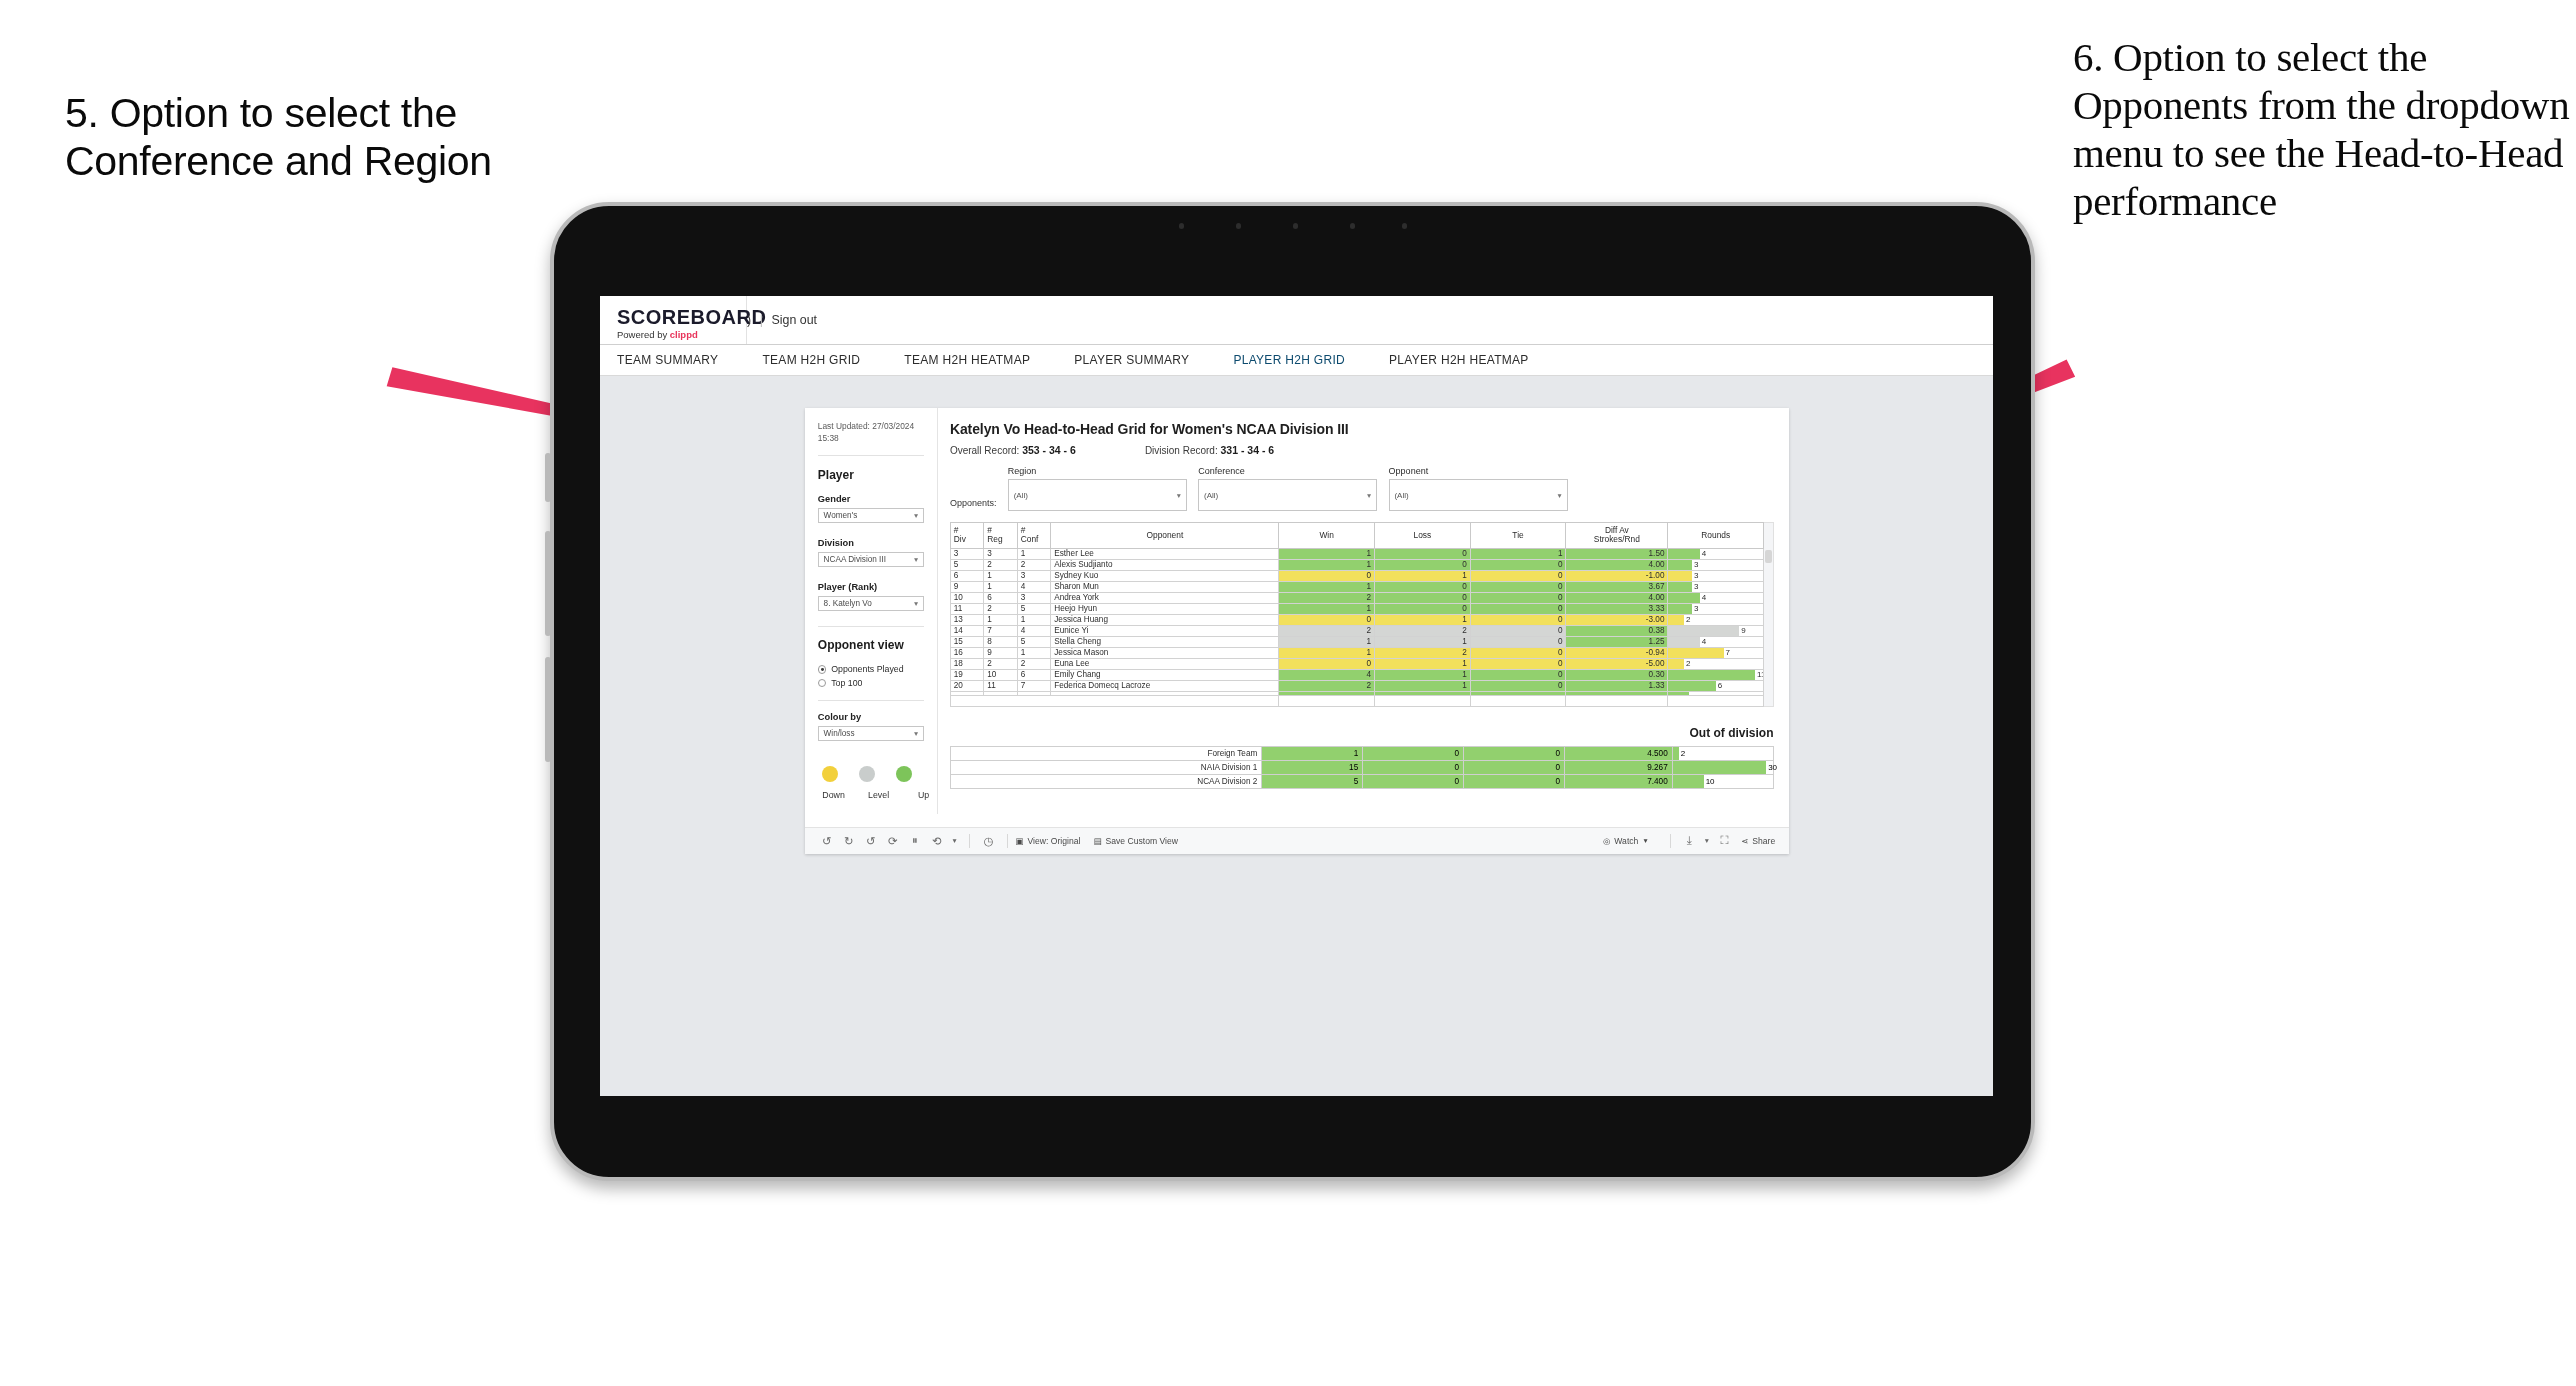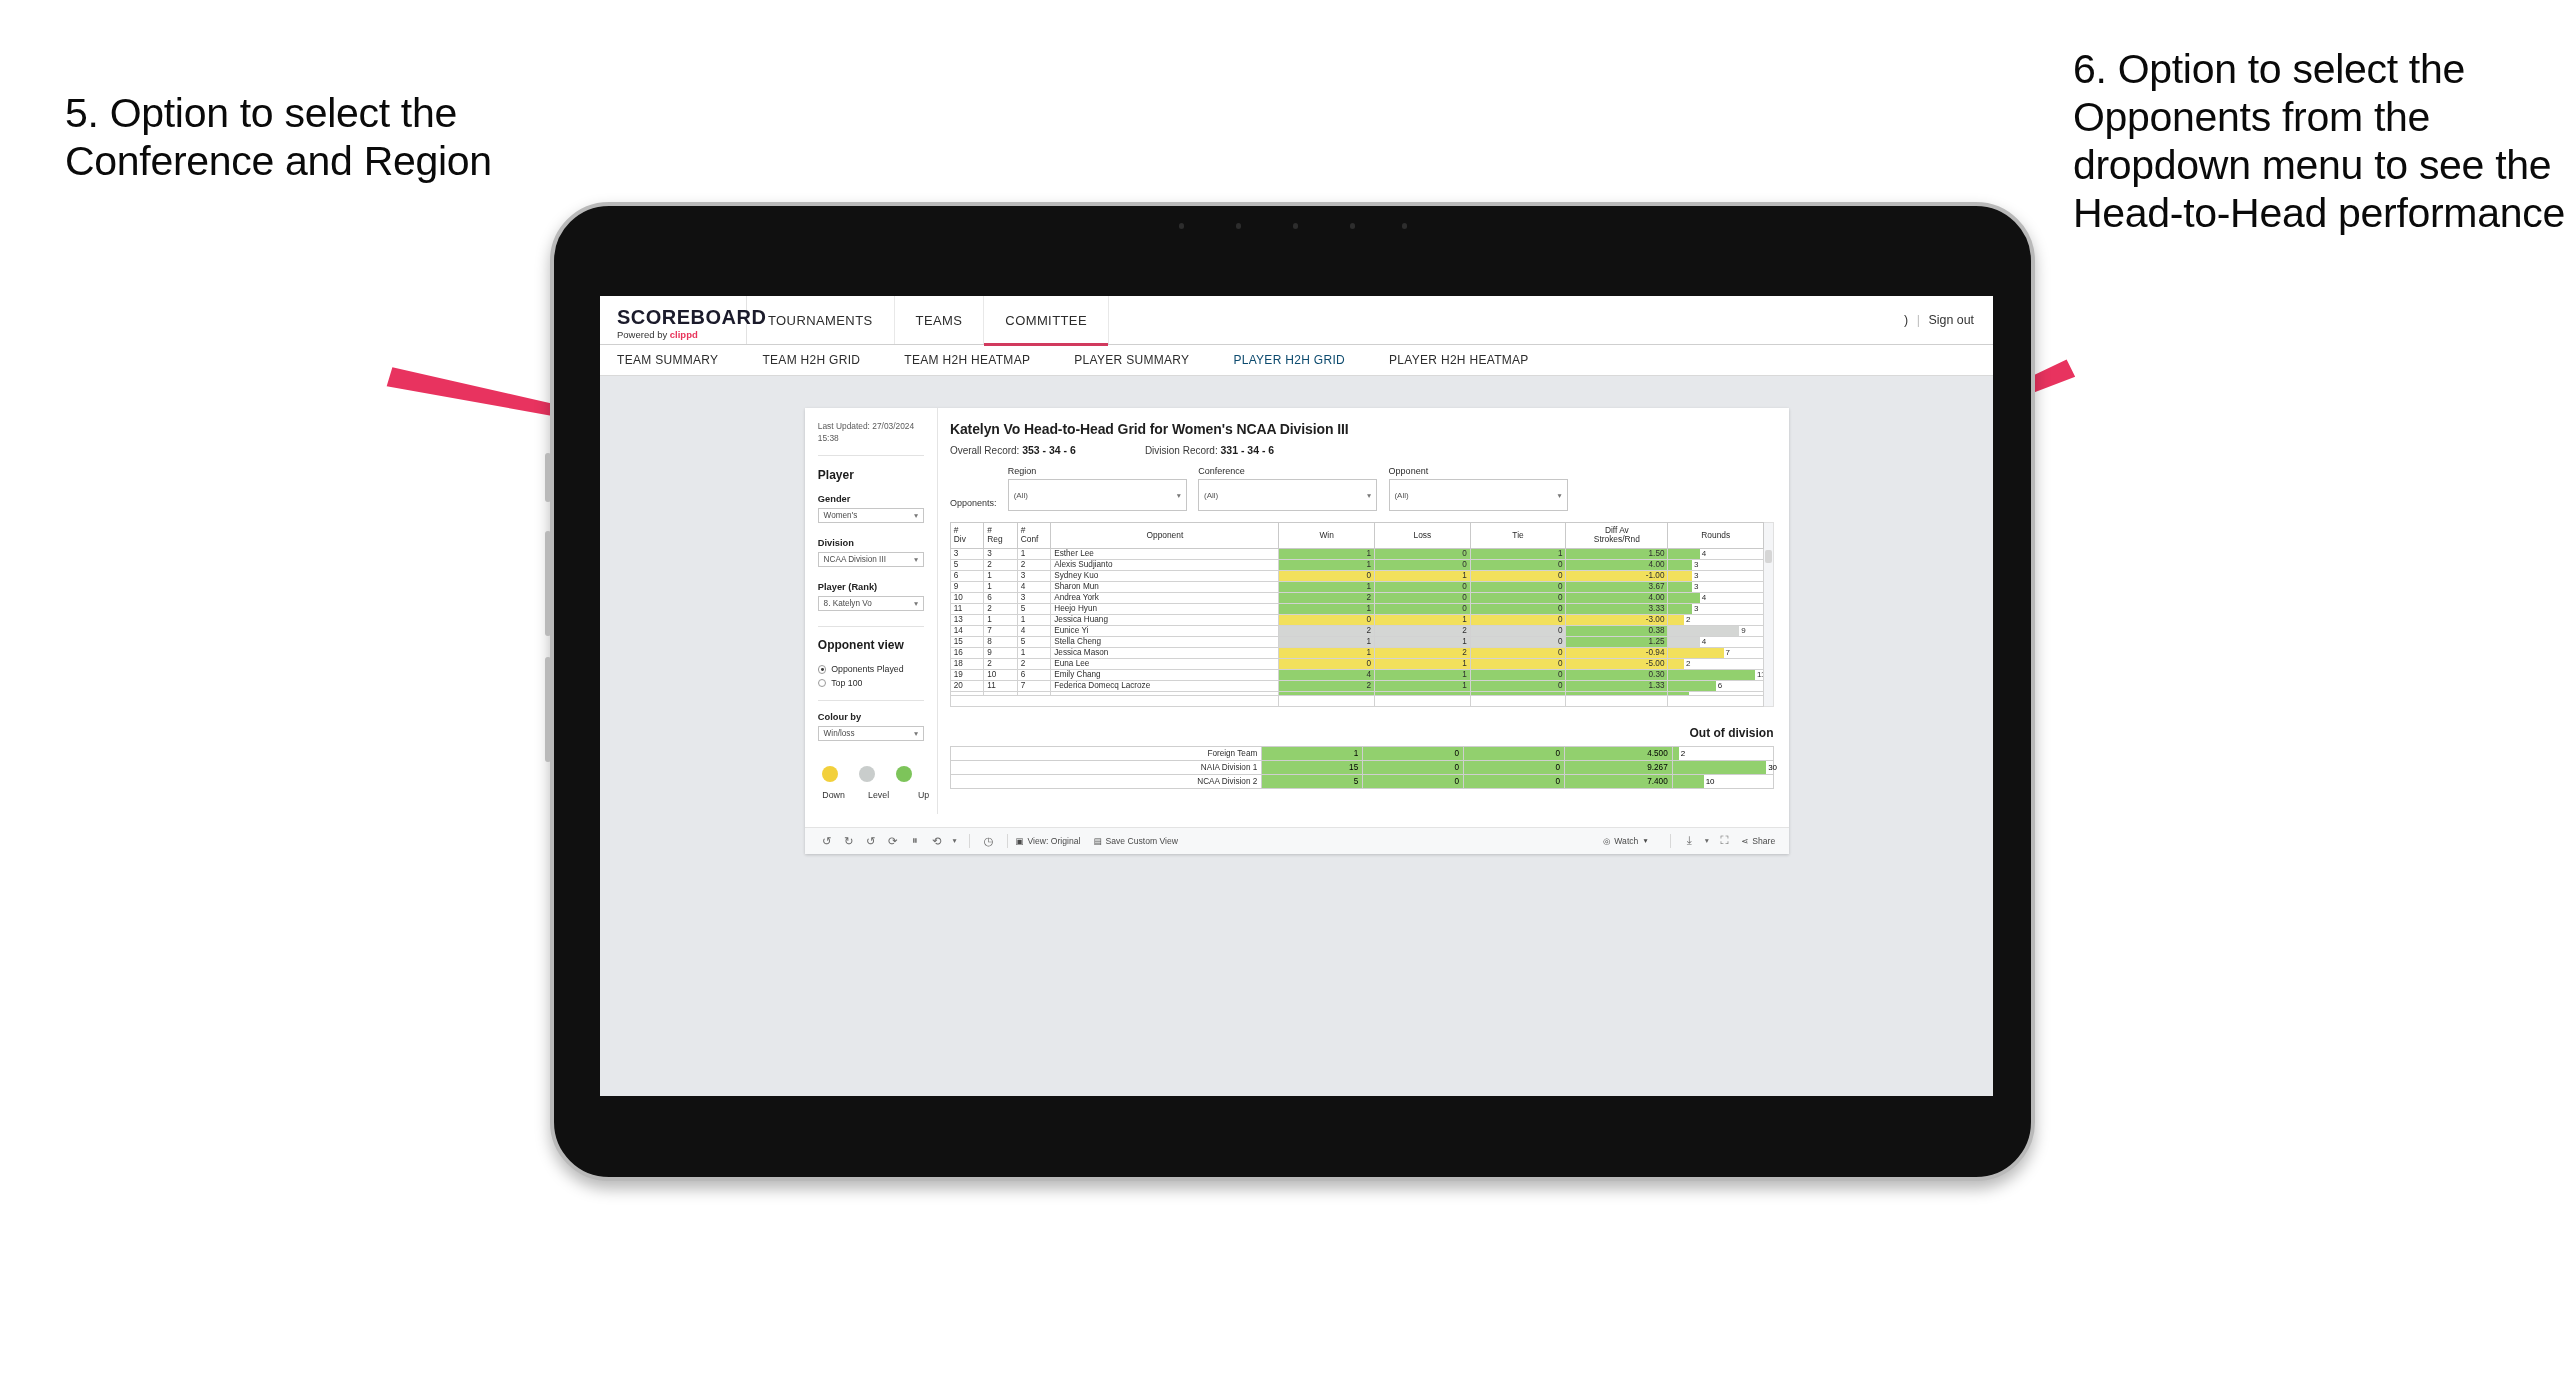--- a/index.html
+++ b/index.html
@@ -14,21 +14,21 @@
   
   .annot {
     position: absolute;
     color: #0a0a0a;
     font-size: 41px;
     line-height: 1.17;
     font-family: "Liberation Sans", sans-serif;
     letter-spacing: -0.3px;
   }
   #annot-left  { left: 65px;  top: 90px;  width: 457px; }
-  #annot-right { left: 2073px; top: 46px; width: 504px; }
+  #annot-right { left: 2073px; top: 34px; width: 504px; font-family: Liberation Serif, serif; }
 
   .arrow-svg { position: absolute; left: 0; top: 0; width: 2576px; height: 1386px; pointer-events: none; }
 
   
   #tablet {
     position: absolute;
     left: 550px; top: 202px;
     width: 1485px; height: 979px;
     background: #101010;
     border-radius: 59px;
@@ -226,25 +226,20 @@
 
     <div id="screen">
 
       <div class="site-head">
         <div class="logo-box">
           <div class="logo-main">SCOREBOARD</div>
           <div class="logo-sub">
             <span>Powered by</span>
             <b>clippd</b>
           </div>
-        </div>
-        <div class="mainnav">
-          <a>TOURNAMENTS</a>
-          <a>TEAMS</a>
-          <a class="active">COMMITTEE</a>
         </div>
         <div class="signout">
           <span>)</span>
           <span class="sep">|</span>
           <span>Sign out</span>
         </div>
       </div>
 
       <div class="subnav">
         <span>TEAM SUMMARY</span>

